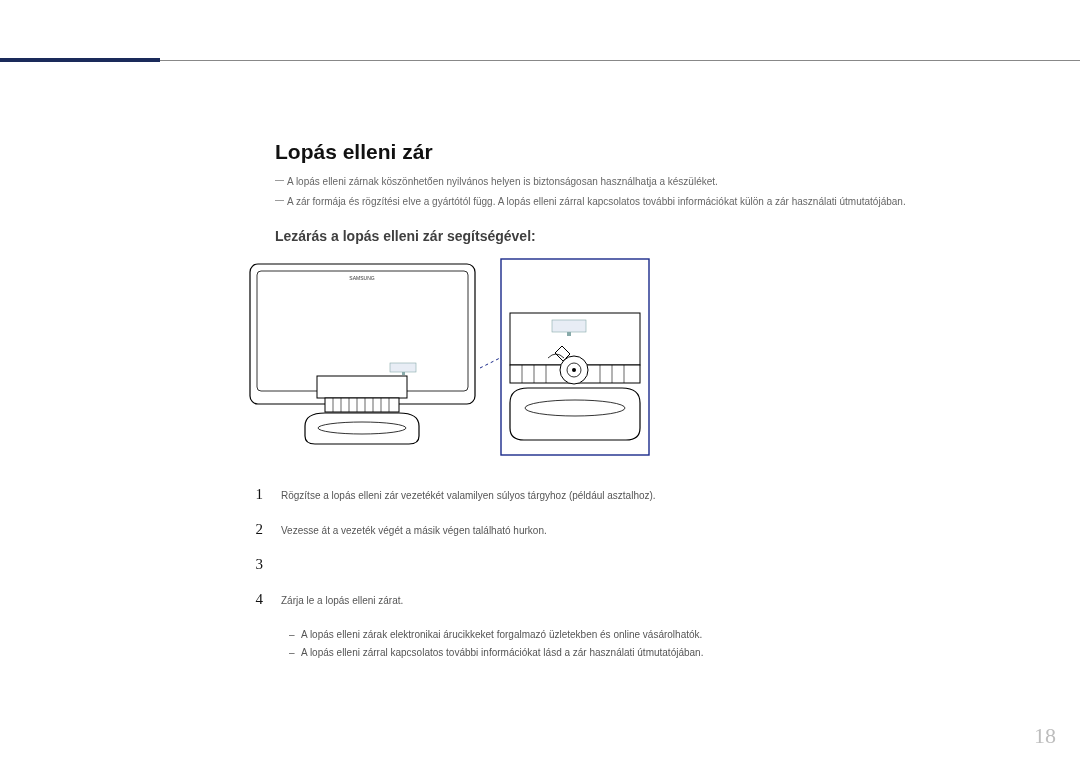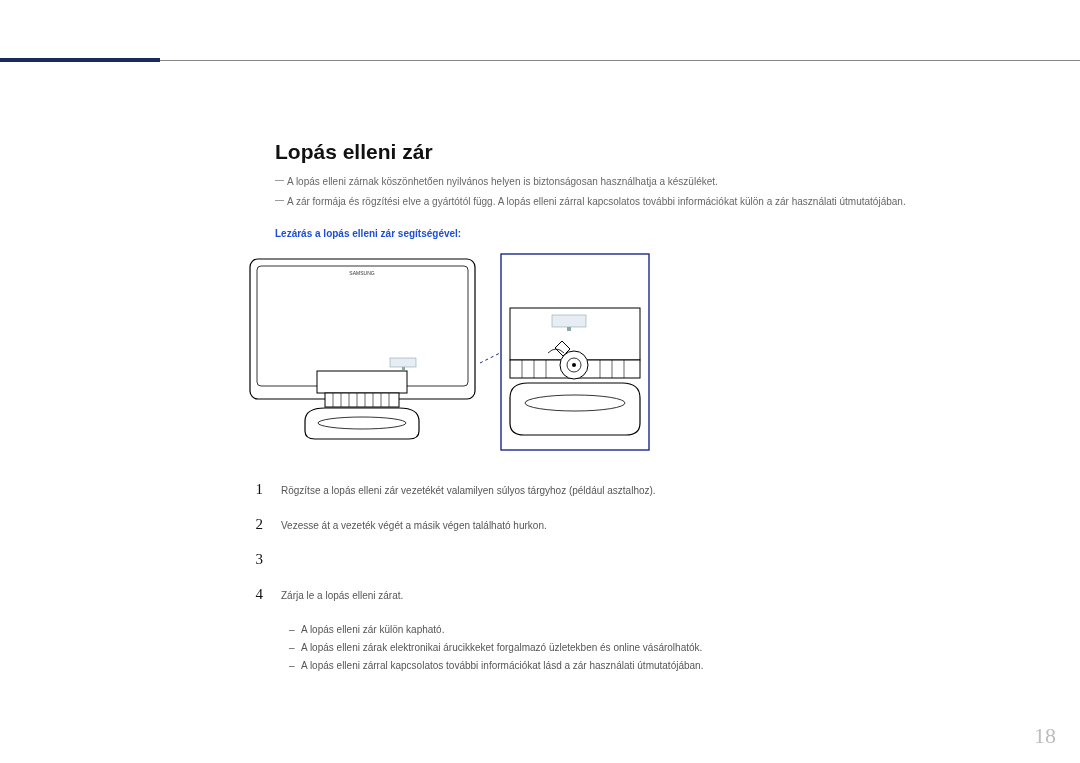--- a/index.html
+++ b/index.html
@@ -47,23 +47,23 @@
   }
   .dash-line::before {
     content: "―";
     position: absolute;
     left: 0;
     top: -1px;
     font-size: 9px;
     color: #666;
   }
   .h2 {
-    font-size: 10px;
+    font-size: 14px;
     font-weight: 700;
-    color: #1d4ed8;
+    color: #404040;
     margin-top: 18px;
     margin-bottom: 14px;
   }
   .diagram-wrap {
     display: flex;
     gap: 0;
     margin-bottom: 28px;
     margin-left: -30px;
   }
   .steps {
@@ -200,20 +200,19 @@
       <div class="step-text">Vezesse át a vezeték végét a másik végen található hurkon.</div>
     </div>
     <div class="step">
       <div class="step-num">3</div>
     </div>
     <div class="step">
       <div class="step-num">4</div>
       <div class="step-text">Zárja le a lopás elleni zárat.</div>
     </div>
 
-    <div class="sub-dash">A lopás elleni zár külön kapható.</div>
     <div class="sub-dash">A lopás elleni zárak elektronikai árucikkeket forgalmazó üzletekben és online vásárolhatók.</div>
     <div class="sub-dash">A lopás elleni zárral kapcsolatos további információkat lásd a zár használati útmutatójában.</div>
   </div>
 
 </div>
 
 <div class="page-num">18</div>
 
 </body></html>

